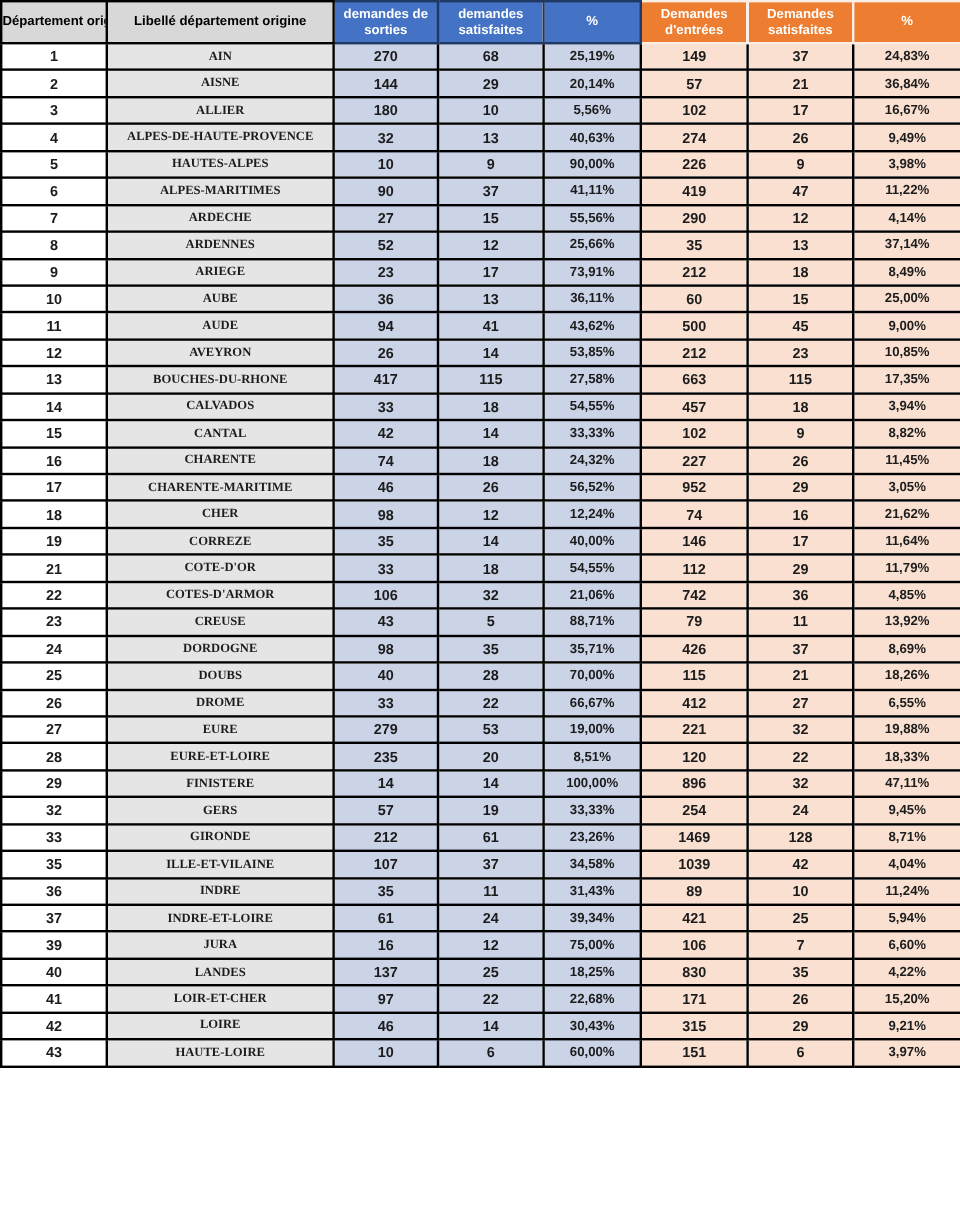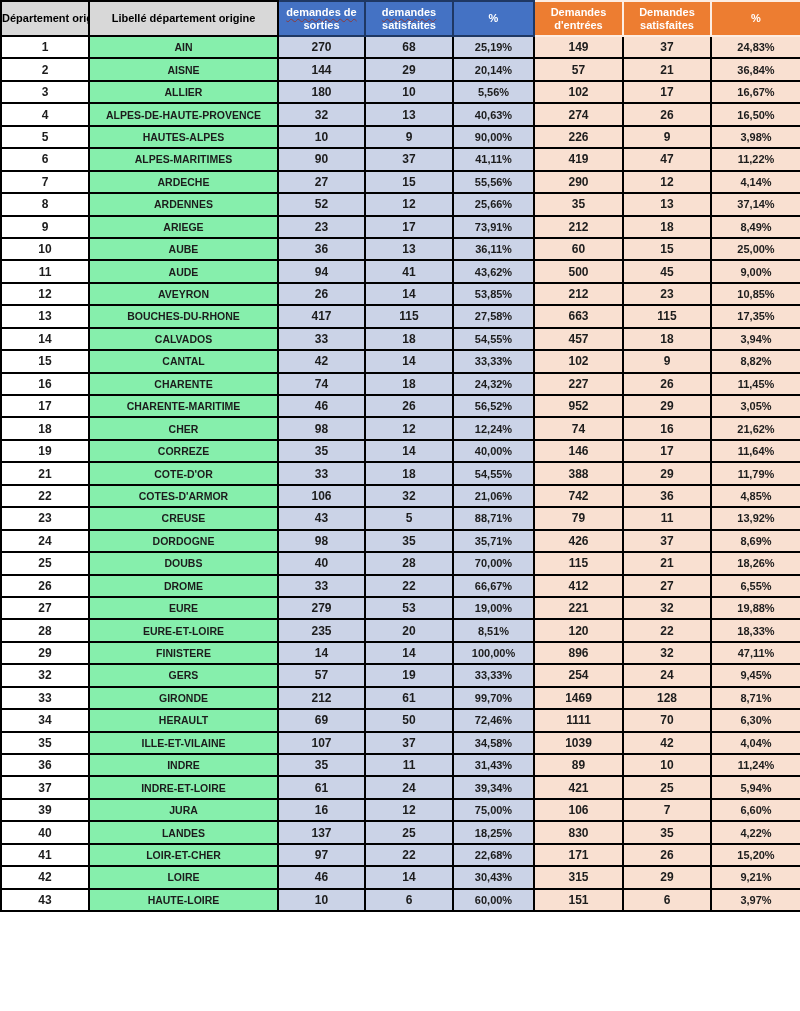--- a/index.html
+++ b/index.html
@@ -47,31 +47,30 @@
     border-right-color: #000;
   }
   .sub-orange {
     background: #ED7D31; color: #fff; font-size: 11px; line-height: 13px;
     border: 2px solid #FDEDE3;
   }
   .sub-orange.last { border-right-color: #000; }
 
   
   .wavy {
-    text-decoration: underline;
     text-decoration-style: wavy;
     text-decoration-color: #8B3A3A;
     text-decoration-thickness: 1px;
     text-underline-offset: 2px;
   }
 
   
   tbody td { border: 2px solid #000; color: #1c1c1c; }
   .col-dept   { background: #fff; font-size: 12px; }
-  .col-name   { background: #86efac; font-size: 10.5px; }
+  .col-name   { background: #e5e5e5; font-size: 10.5px; font-family: Liberation Serif, serif; }
   .col-blue   { background: #CBD3E7; font-size: 12px; }
   .col-orange { background: #F9E0D1; font-size: 12px; }
   .pct        { font-size: 11px; }
 </style>
 </head>
 <body>
 
 <table>
   <colgroup>
     <col style="width:88px">
@@ -139,21 +138,21 @@
         <td class="col-orange pct">16,67%</td>
       </tr>
       <tr>
         <td class="col-dept">4</td>
         <td class="col-name">ALPES-DE-HAUTE-PROVENCE</td>
         <td class="col-blue">32</td>
         <td class="col-blue">13</td>
         <td class="col-blue pct">40,63%</td>
         <td class="col-orange">274</td>
         <td class="col-orange">26</td>
-        <td class="col-orange pct">16,50%</td>
+        <td class="col-orange pct">9,49%</td>
       </tr>
       <tr>
         <td class="col-dept">5</td>
         <td class="col-name">HAUTES-ALPES</td>
         <td class="col-blue">10</td>
         <td class="col-blue">9</td>
         <td class="col-blue pct">90,00%</td>
         <td class="col-orange">226</td>
         <td class="col-orange">9</td>
         <td class="col-orange pct">3,98%</td>
@@ -297,21 +296,21 @@
         <td class="col-orange">146</td>
         <td class="col-orange">17</td>
         <td class="col-orange pct">11,64%</td>
       </tr>
       <tr>
         <td class="col-dept">21</td>
         <td class="col-name">COTE-D'OR</td>
         <td class="col-blue">33</td>
         <td class="col-blue">18</td>
         <td class="col-blue pct">54,55%</td>
-        <td class="col-orange">388</td>
+        <td class="col-orange">112</td>
         <td class="col-orange">29</td>
         <td class="col-orange pct">11,79%</td>
       </tr>
       <tr>
         <td class="col-dept">22</td>
         <td class="col-name">COTES-D'ARMOR</td>
         <td class="col-blue">106</td>
         <td class="col-blue">32</td>
         <td class="col-blue pct">21,06%</td>
         <td class="col-orange">742</td>
@@ -396,34 +395,24 @@
         <td class="col-blue pct">33,33%</td>
         <td class="col-orange">254</td>
         <td class="col-orange">24</td>
         <td class="col-orange pct">9,45%</td>
       </tr>
       <tr>
         <td class="col-dept">33</td>
         <td class="col-name">GIRONDE</td>
         <td class="col-blue">212</td>
         <td class="col-blue">61</td>
-        <td class="col-blue pct">99,70%</td>
+        <td class="col-blue pct">23,26%</td>
         <td class="col-orange">1469</td>
         <td class="col-orange">128</td>
         <td class="col-orange pct">8,71%</td>
-      </tr>
-      <tr>
-        <td class="col-dept">34</td>
-        <td class="col-name">HERAULT</td>
-        <td class="col-blue">69</td>
-        <td class="col-blue">50</td>
-        <td class="col-blue pct">72,46%</td>
-        <td class="col-orange">1111</td>
-        <td class="col-orange">70</td>
-        <td class="col-orange pct">6,30%</td>
       </tr>
       <tr>
         <td class="col-dept">35</td>
         <td class="col-name">ILLE-ET-VILAINE</td>
         <td class="col-blue">107</td>
         <td class="col-blue">37</td>
         <td class="col-blue pct">34,58%</td>
         <td class="col-orange">1039</td>
         <td class="col-orange">42</td>
         <td class="col-orange pct">4,04%</td>

